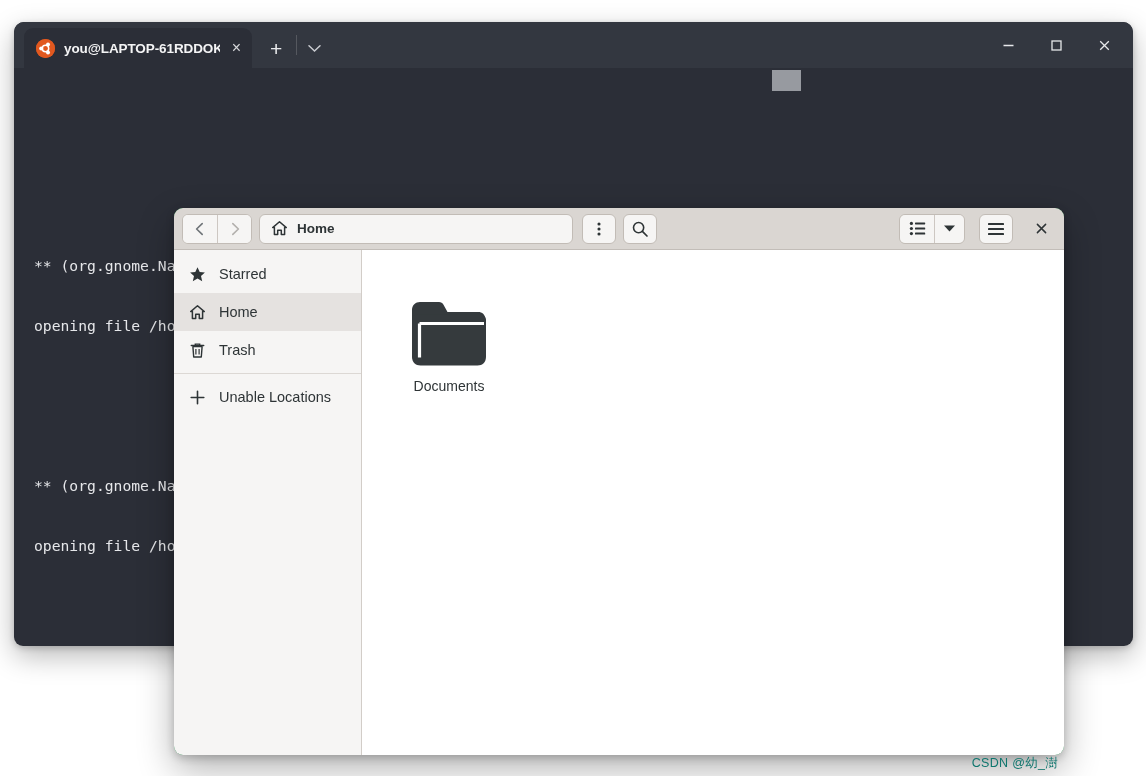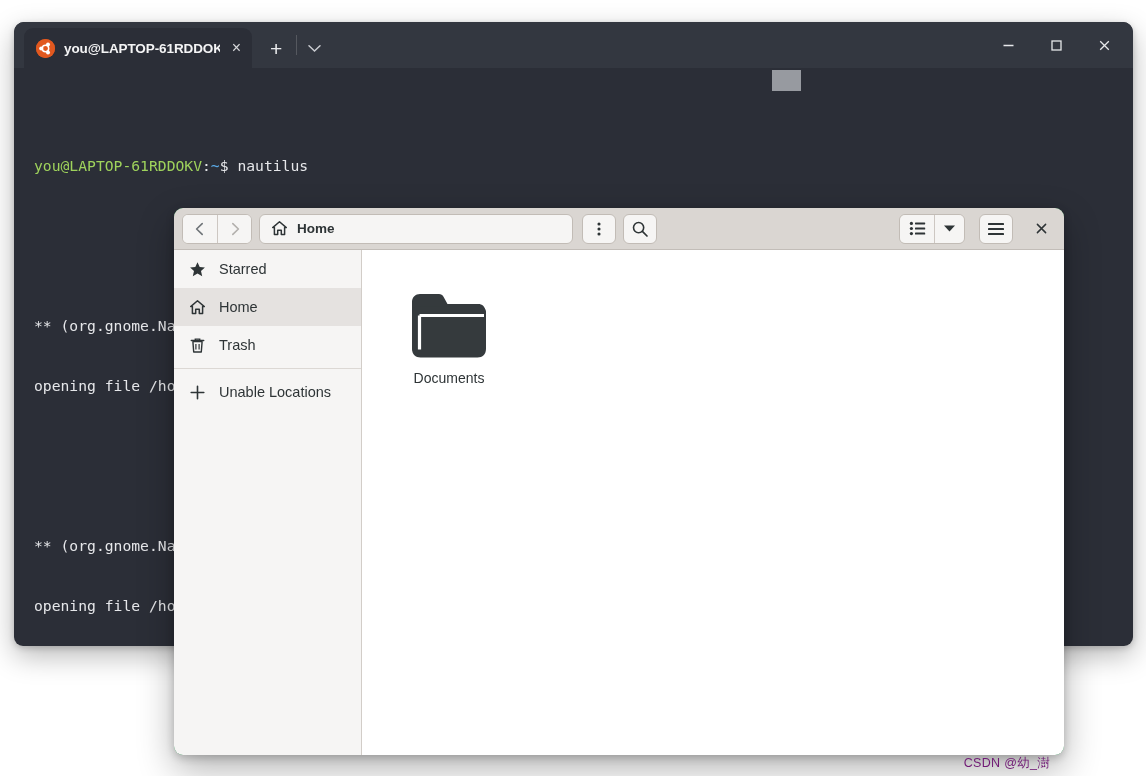--- a/index.html
+++ b/index.html
@@ -239,20 +239,21 @@
     flex: 1 1 auto;
     display: flex;
     min-height: 0;
   }
 
   #nautilus-sidebar {
     width: 188px;
     flex: 0 0 188px;
     background: #f6f5f4;
     border-right: 1px solid #d2cdc8;
+    padding-top: 5px;
   }
 
   .side-item {
     height: 38px;
     display: flex;
     align-items: center;
     gap: 13px;
     padding: 0 14px;
     font-size: 14.5px;
     color: #2e3436;
@@ -266,21 +267,21 @@
   .side-icon {
     width: 18px; height: 18px;
     display: flex; align-items: center; justify-content: center;
     color: #3d4246;
     flex: 0 0 18px;
   }
 
   #nautilus-files {
     flex: 1 1 auto;
     background: #ffffff;
-    padding: 20px 22px;
+    padding: 28px 22px;
     display: flex;
     flex-wrap: wrap;
     align-content: flex-start;
     gap: 0;
   }
 
   .file-item {
     width: 130px;
     display: flex;
     flex-direction: column;
@@ -292,24 +293,24 @@
   .file-label {
     font-size: 14px;
     color: #2e3436;
     text-align: center;
     white-space: nowrap;
   }
 
   
   #watermark {
     position: absolute;
-    right: 8px;
+    right: 0;
     bottom: 4px;
     font-size: 12.5px;
-    color: #701a75;
+    color: #0f766e;
     letter-spacing: 0.3px;
   }
 </style>
 </head>
 <body>
 
 <div id="screen">
 
   <div id="terminal-window">
 
@@ -352,21 +353,20 @@
           <svg width="15" height="15" viewBox="0 0 15 15">
             <path d="M3.2 3.2 L11.8 11.8 M11.8 3.2 L3.2 11.8" stroke="#e7e8ea" stroke-width="1.3"></path>
           </svg>
         </div>
       </div>
     </div>
 
     <div id="terminal-body">
       <div id="term-cursor"></div>
 
-      <div class="term-line"><span class="t-green2">you@LAPTOP-61RDDOKV</span><span class="t-white">:</span><span class="t-blue">~</span><span class="t-white">$</span><span class="t-white"> </span><span class="t-white">nautilus</span></div>
 
       <div class="term-gap"></div>
 
       <div class="term-line"><span class="t-white">** (org.gnome.Nautilus:4300): </span><span class="t-yellow">WARNING</span><span class="t-white"> **: </span><span class="t-cyan">22:46:48.374</span><span class="t-white">: Unable to get contents of the bookmarks file: Error</span></div>
       <div class="term-line"><span class="t-white">opening file /home/you/.gtk-bookmarks: No such file or directory</span></div>
 
       <div class="term-gap"></div>
 
       <div class="term-line"><span class="t-white">** (org.gnome.Nautilus:4300): </span><span class="t-yellow">WARNING</span><span class="t-white"> **: </span><span class="t-cyan">22:46:48.374</span><span class="t-white">: Unable to get contents of the bookmarks file: Error</span></div>
       <div class="term-line"><span class="t-white">opening file /home/you/.gtk-bookmarks: No such file or directory</span></div>

